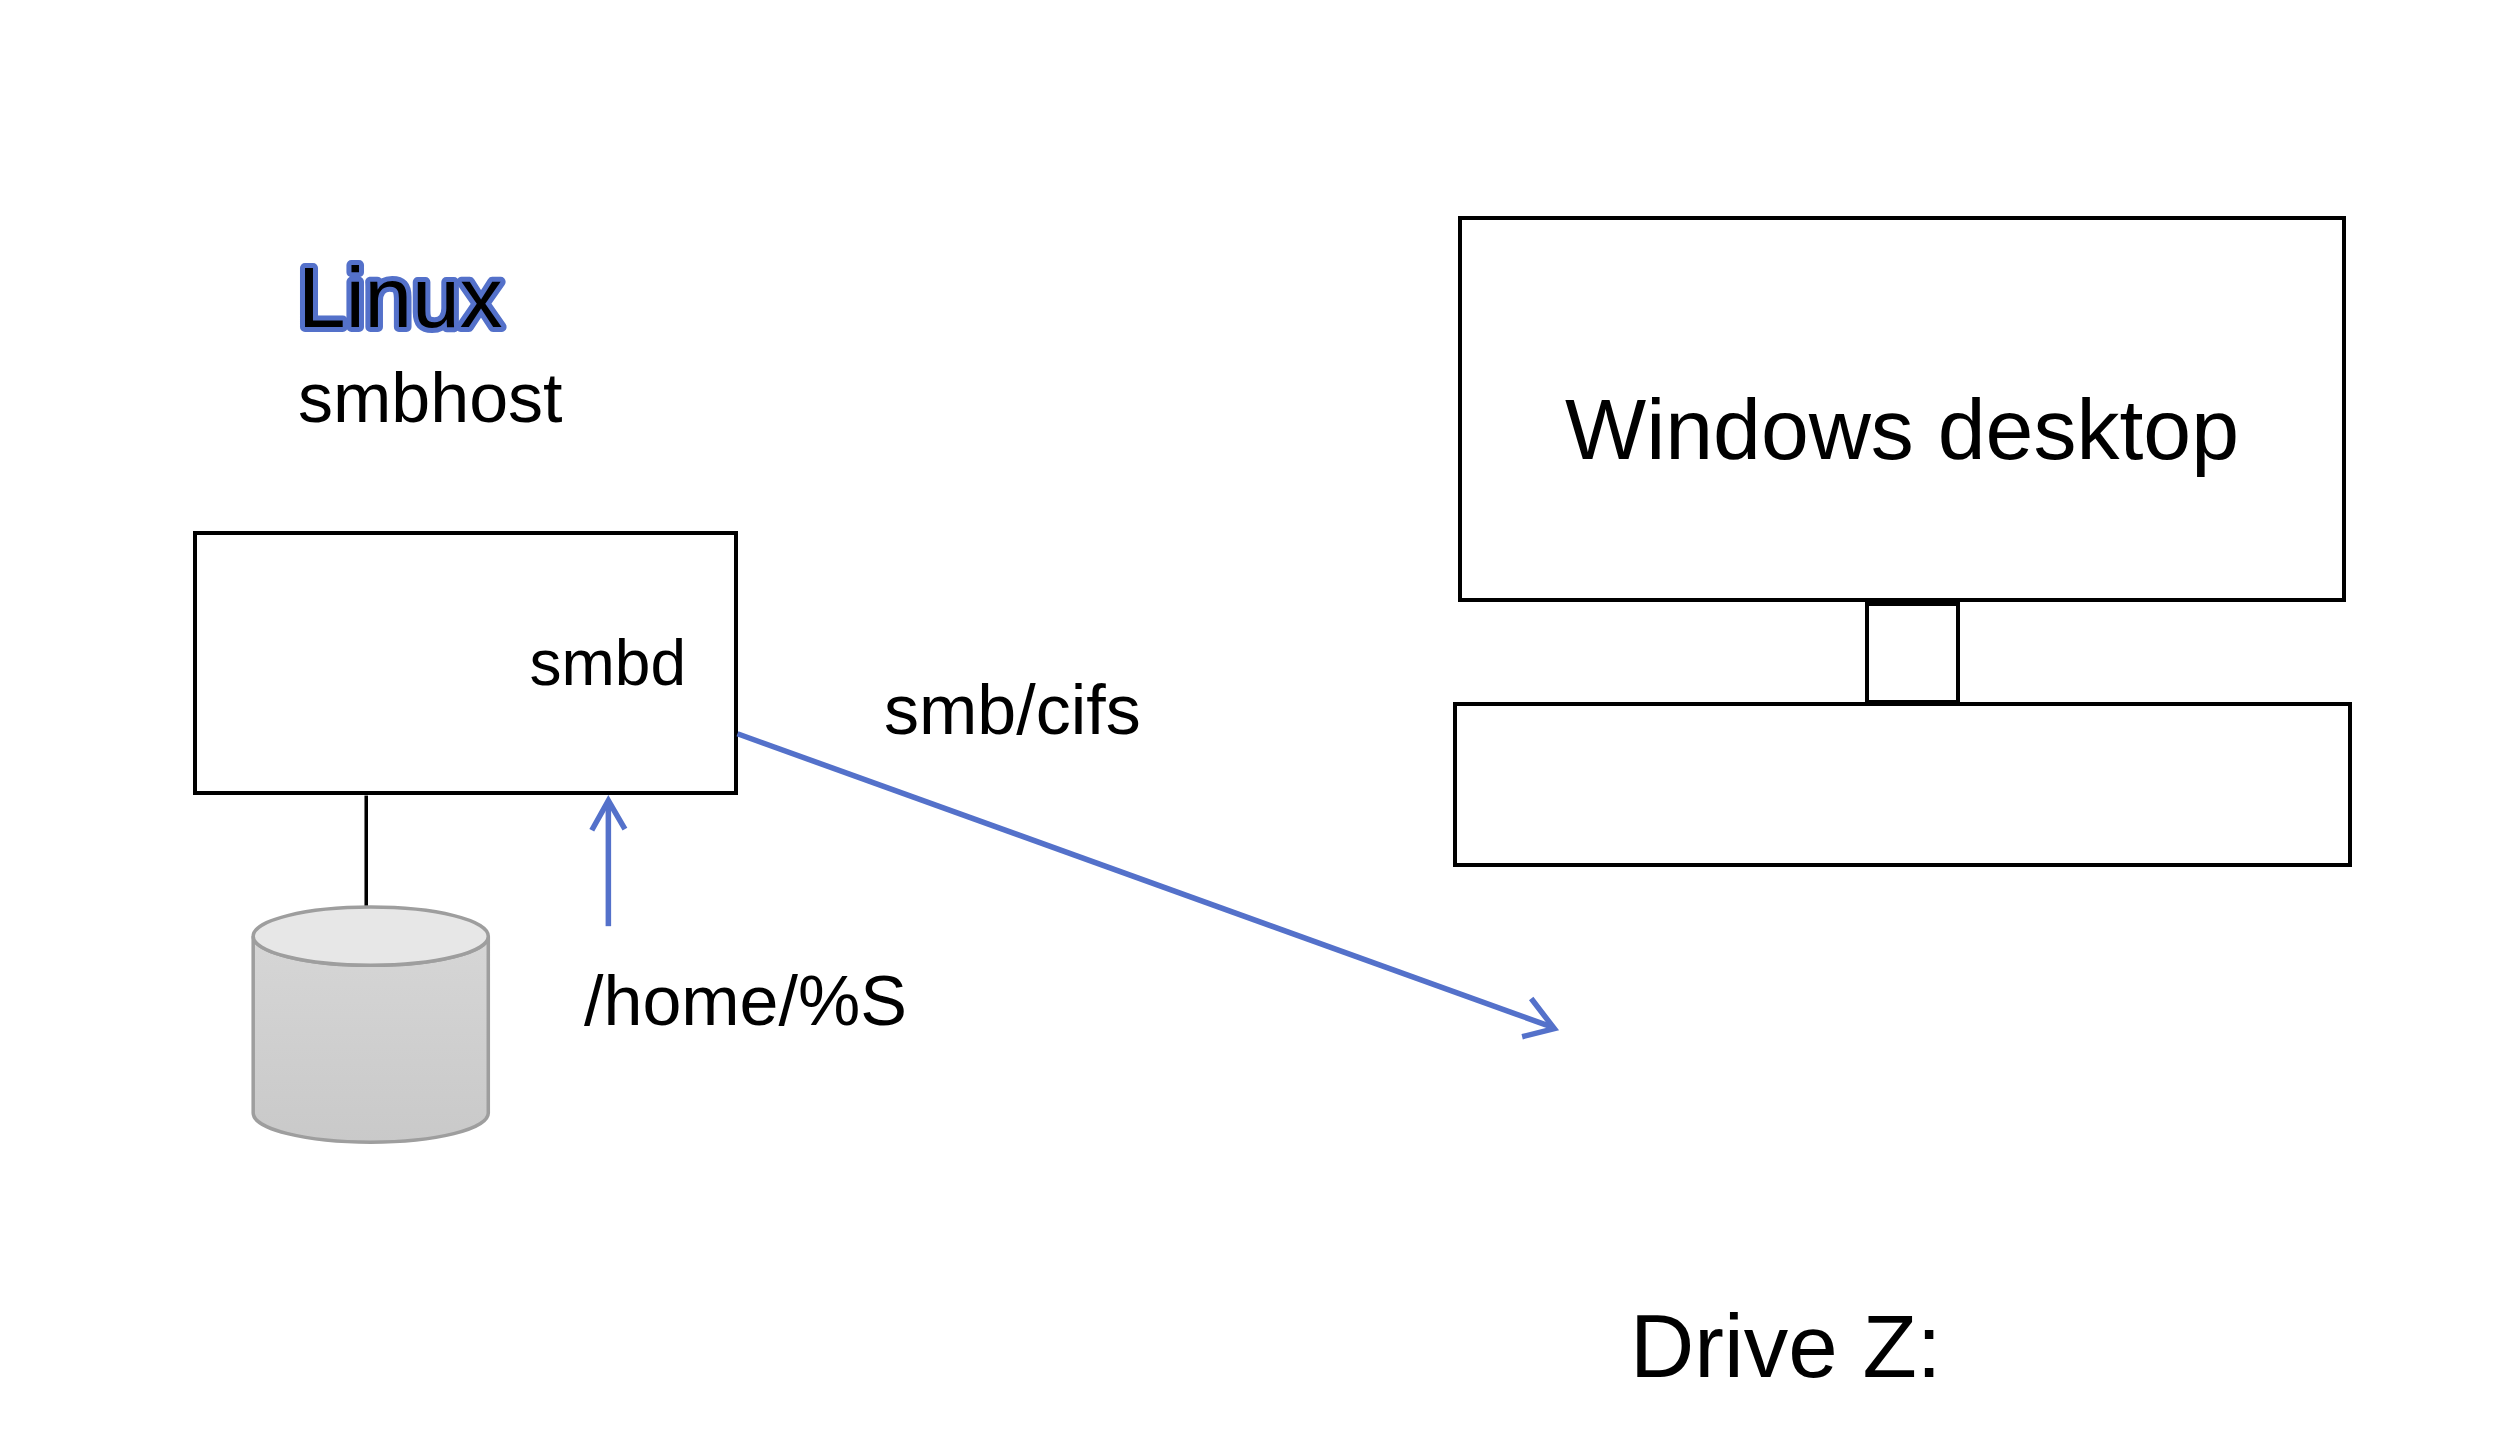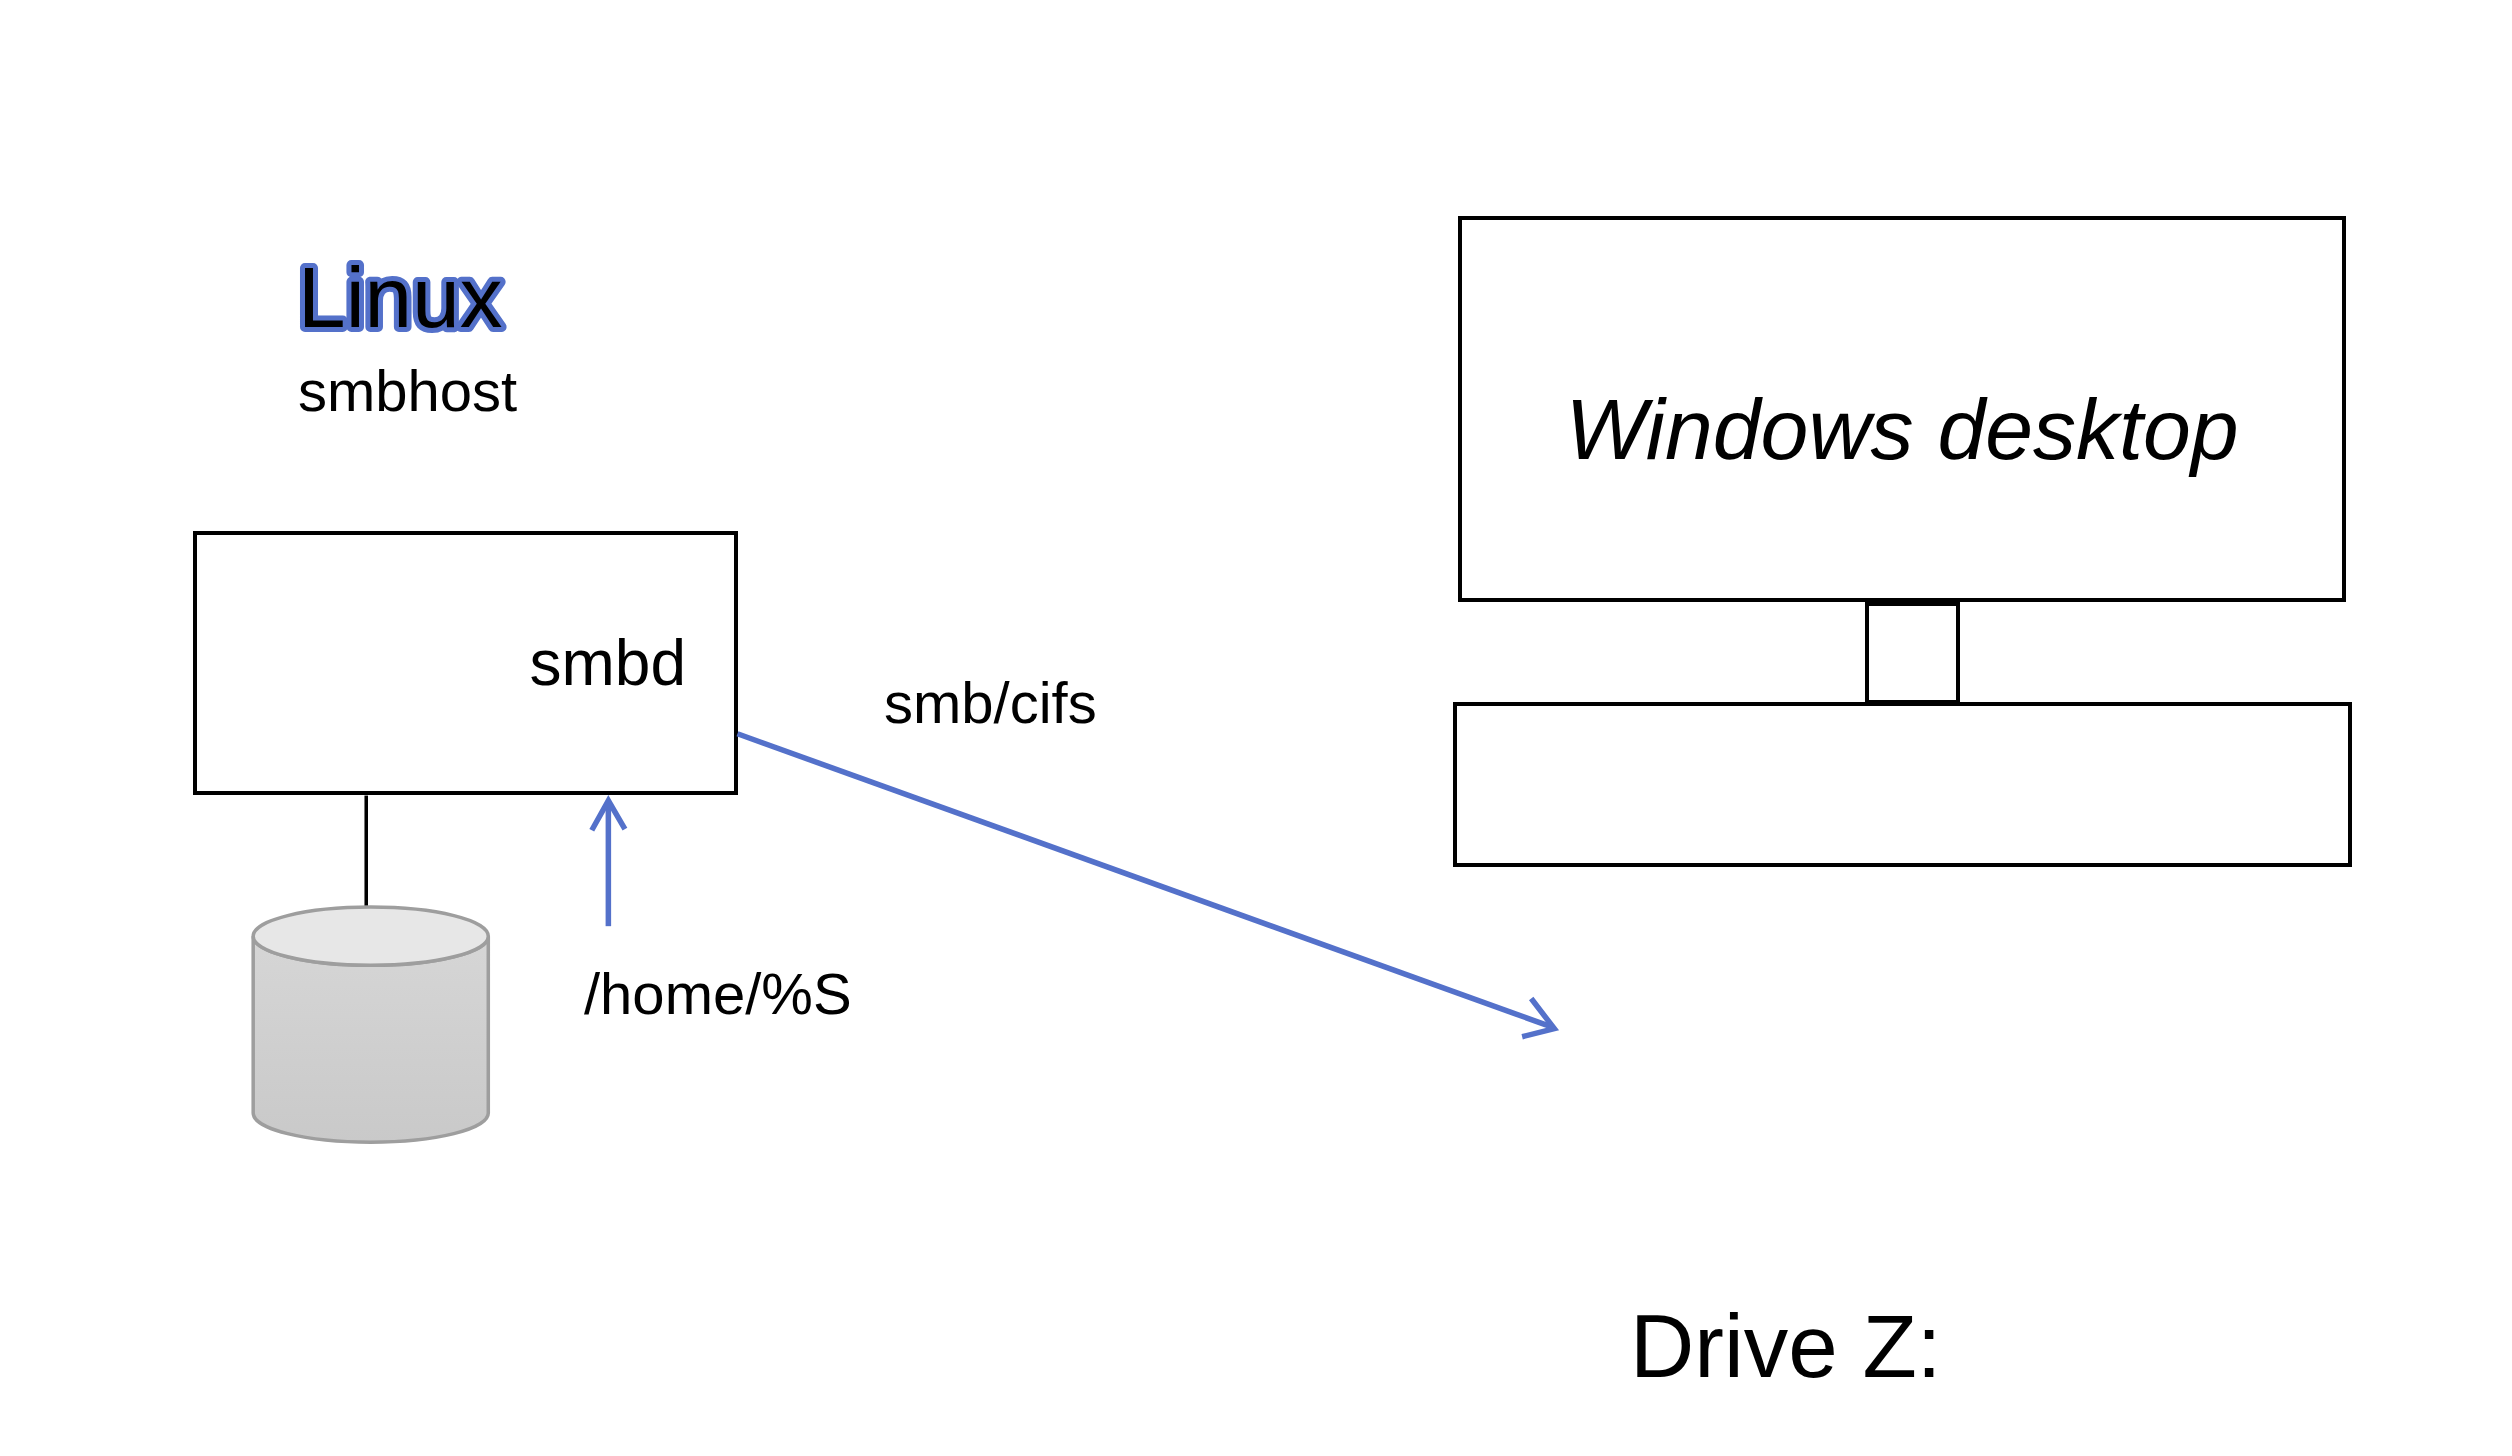--- a/index.html
+++ b/index.html
@@ -2,21 +2,21 @@
 <html style="--accent: #5471CA; --cyl-body: #c9c9c9; --cyl-light: #d6d6d6; --cyl-top: #e7e7e7; --cyl-stroke: #9e9e9e;font-size:8px"><head>
 <meta charset="utf-8">
 <style>
   html,body{margin:0;padding:0;}
   body{
     width:2555px;height:1457px;position:relative;background:#ffffff;
     font-family:"Liberation Sans", sans-serif;color:#000;
     overflow:hidden;
   }
   .label{position:absolute;white-space:pre;line-height:1.15;}
-  .fs{font-size:58px;}
+  .fs{font-size:70px;}
 
   
   #linux-svg{position:absolute;left:281px;top:221px;overflow:visible;}
   #linux-svg text{
     font-family:"Liberation Sans",sans-serif;font-size:170px;
     paint-order:stroke fill;stroke:var(--accent);stroke-width:20px;
     stroke-linejoin:round;fill:#000;
   }
   #smbhost-label{left:298px;top:358px;}
 
@@ -26,21 +26,21 @@
     box-sizing:border-box;border:4px solid #000;background:#fff;
     display:flex;flex-direction:column;justify-content:center;align-items:flex-end;
     padding-right:48px;font-size:64px;line-height:1.42;
   }
 
   
   #monitor-box{
     position:absolute;left:1458px;top:216px;width:888px;height:386px;
     box-sizing:border-box;border:4px solid #000;background:#fff;
     display:flex;justify-content:center;align-items:center;
-    font-size:86px;padding-top:40px;z-index:3;font-style:italic;
+    font-size:86px;padding-top:40px;z-index:3;
   }
   #monitor-neck{
     position:absolute;left:1865px;top:602px;width:95px;height:102px;
     box-sizing:border-box;border:4px solid #000;background:#fff;z-index:2;
   }
   #monitor-base{
     position:absolute;left:1453px;top:702px;width:899px;height:165px;
     box-sizing:border-box;border:4px solid #000;background:#fff;z-index:3;
   }
 

